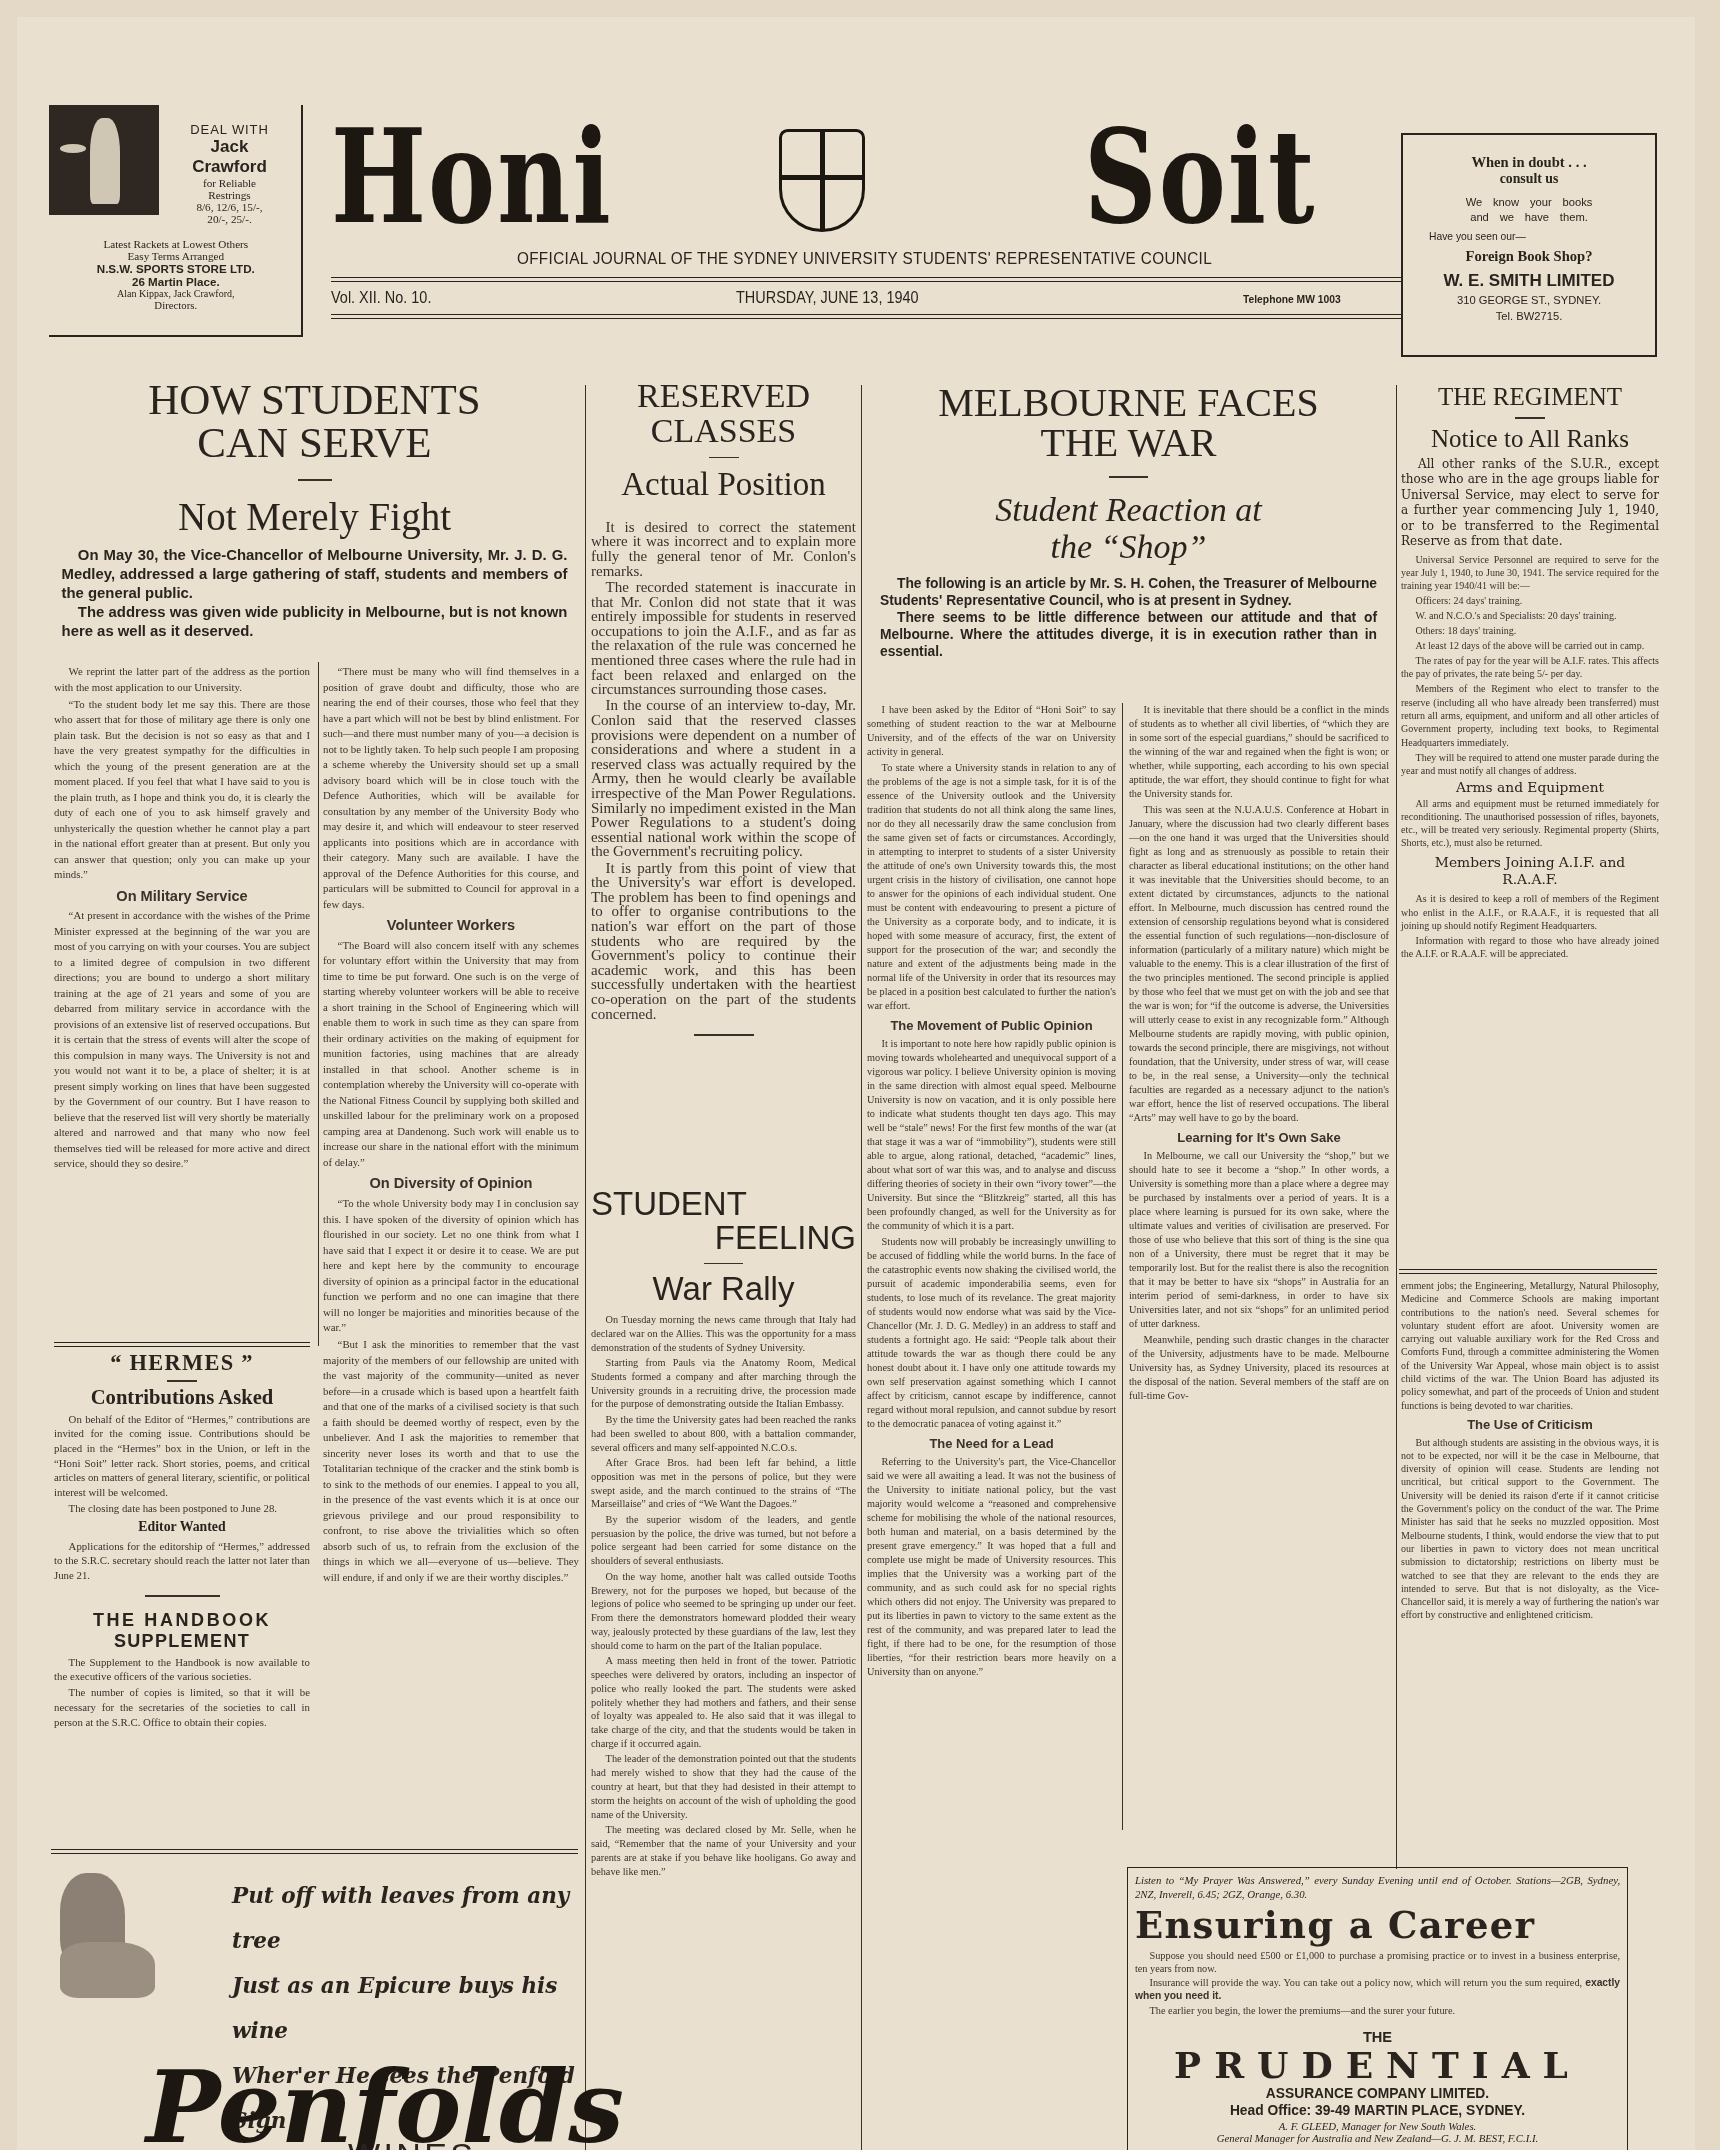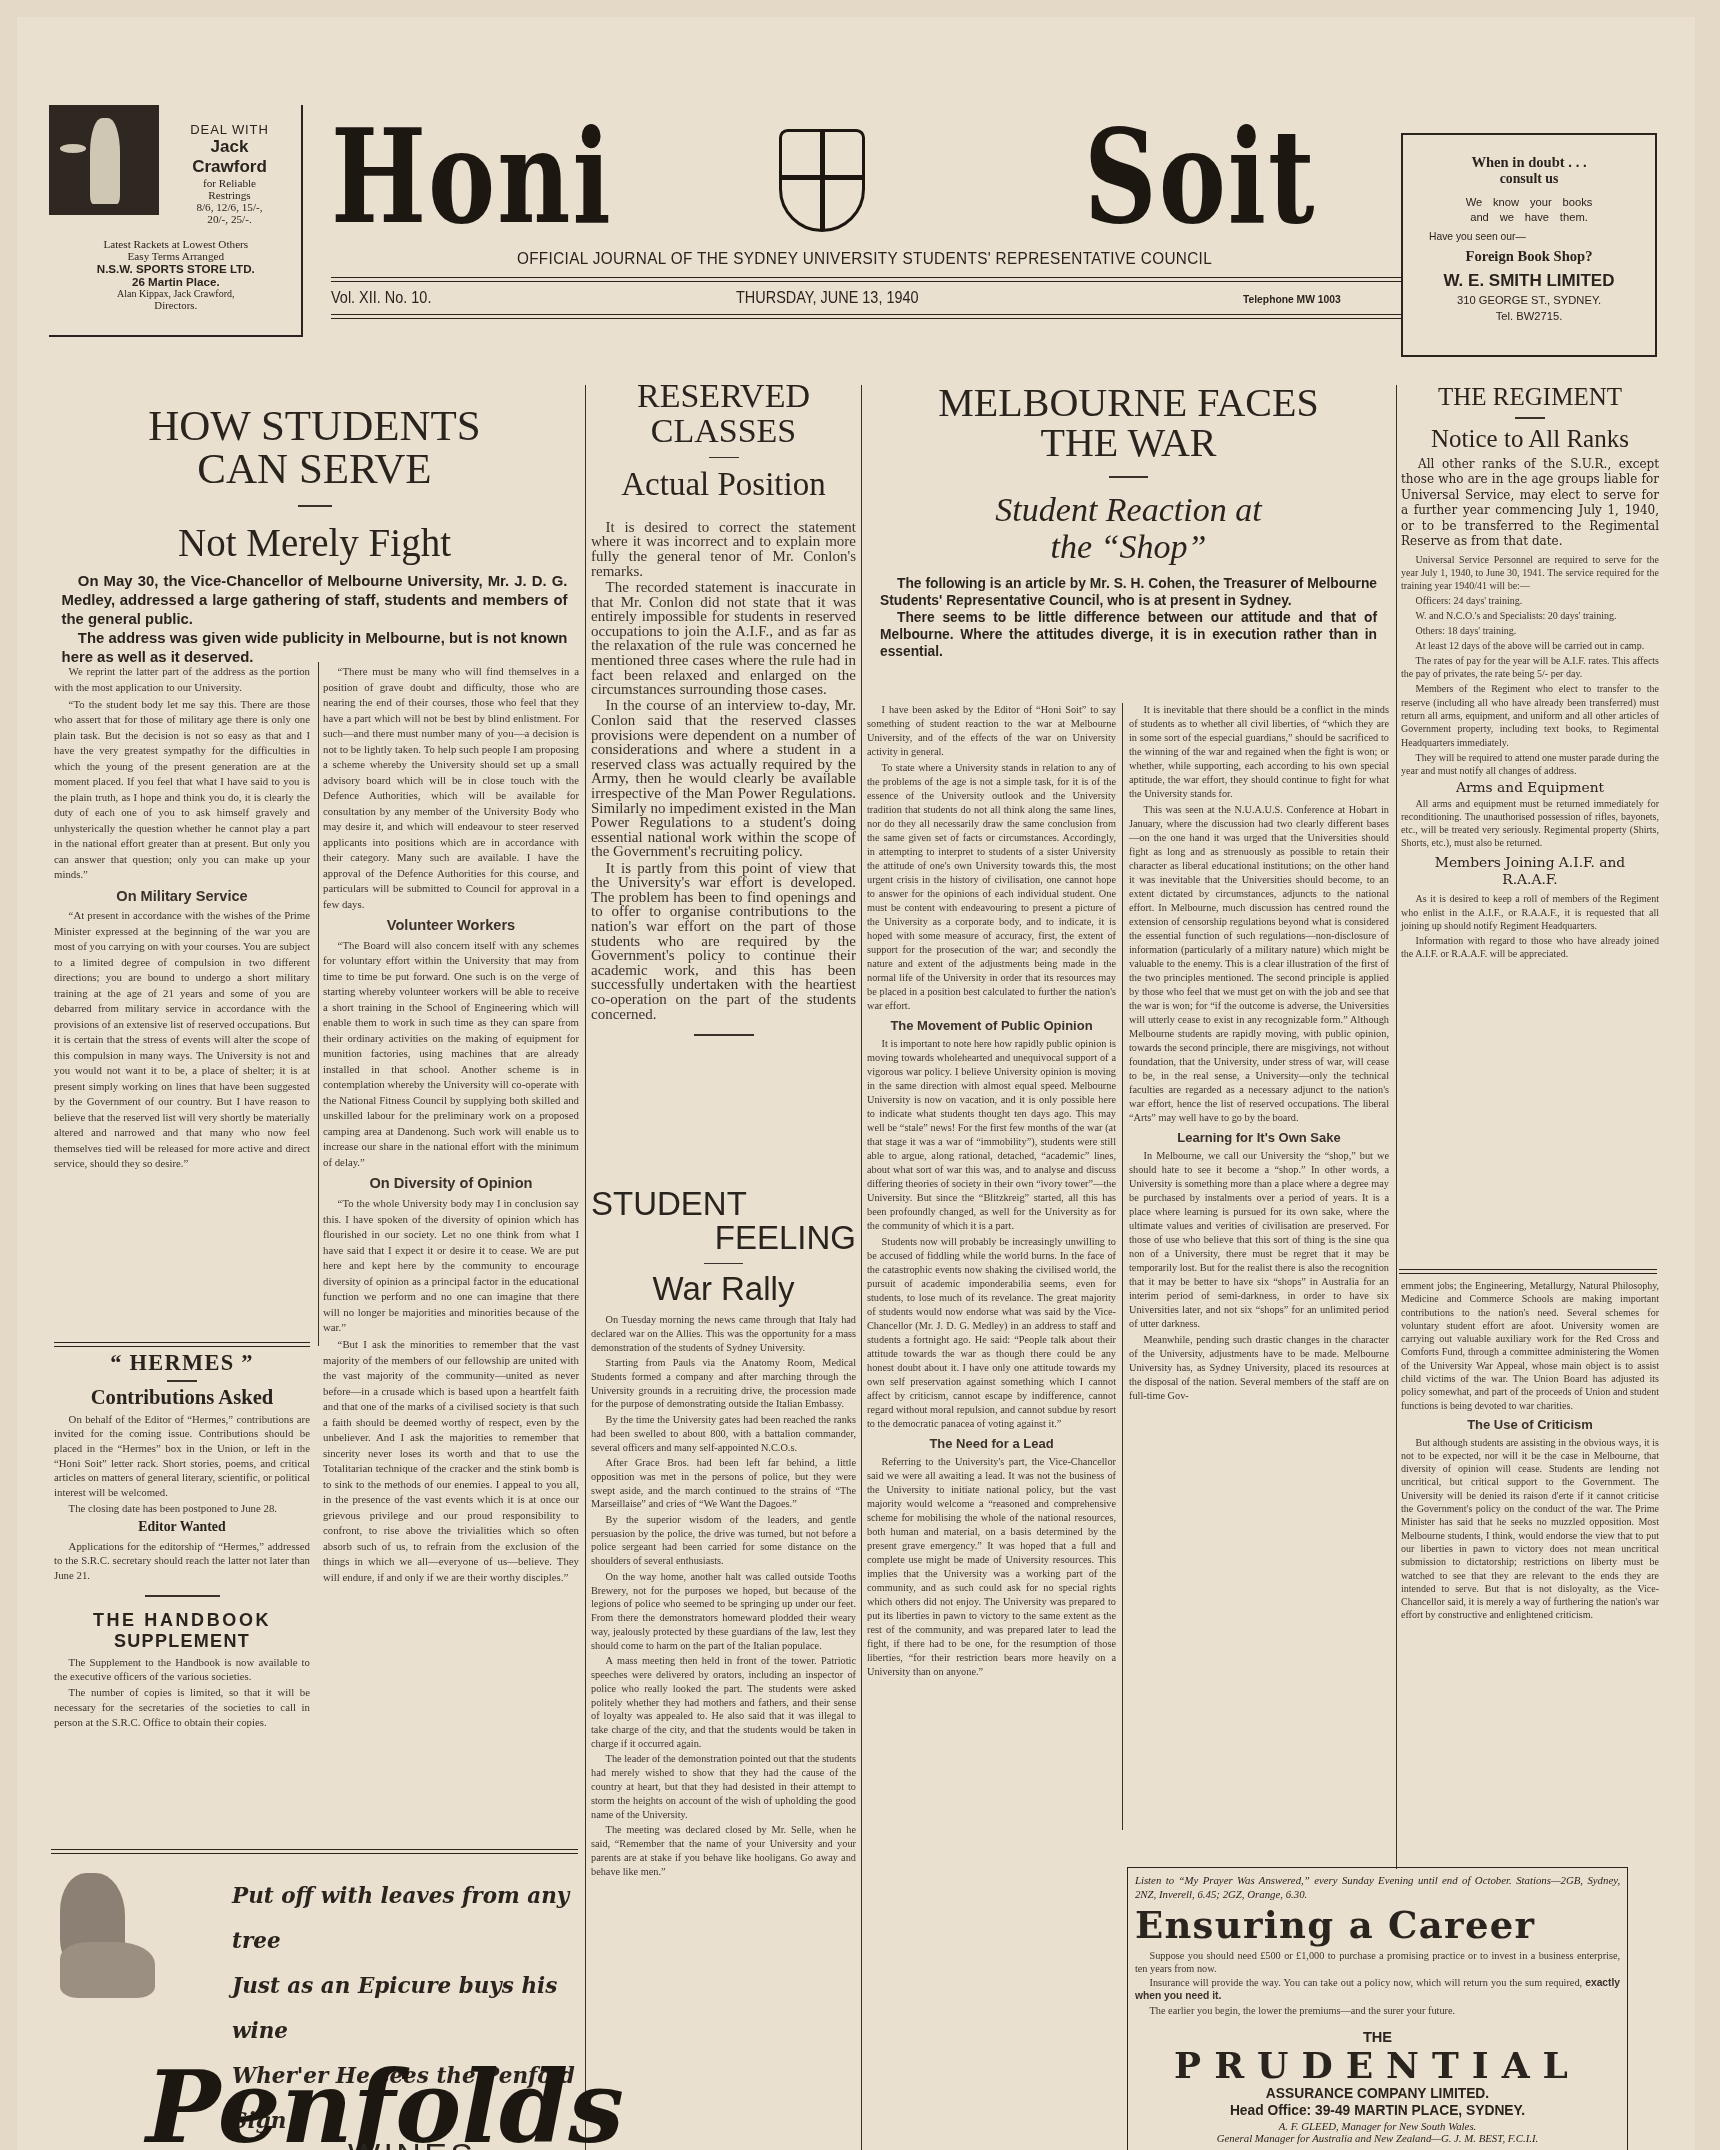--- a/index.html
+++ b/index.html
@@ -78,21 +78,21 @@
     <div style="font-size:14.6px;font-weight:bold;margin:6px 0;">Foreign Book Shop?</div>
     <div class="sans" style="font-size:17px;font-weight:bold;">W. E. SMITH LIMITED</div>
     <div class="sans" style="font-size:11.2px;margin-top:3.4px;">310 GEORGE ST., SYDNEY.</div>
     <div class="sans" style="font-size:11.2px;margin-top:3.4px;">Tel. BW2715.</div>
   </div>
 
   <div class="rule-v" style="left:568px;top:368px;height:1862px;"></div>
   <div class="rule-v" style="left:844px;top:368px;height:1862px;"></div>
   <div class="rule-v" style="left:1379px;top:368px;height:1484px;"></div>
 
-  <div class="abs" style="left:34px;top:361px;width:527px;margin-top:26px;">
+  <div class="abs" style="left:34px;top:361px;width:527px;">
     <div class="ctr" style="font-size:43px;line-height:43px;">HOW STUDENTS</div>
     <div class="ctr" style="font-size:43px;line-height:43px;">CAN SERVE</div>
     <div class="short-rule" style="width:34px;margin:15px auto;"></div>
     <div class="ctr" style="font-size:39px;line-height:41px;">Not Merely Fight</div>
     <div class="lede" style="margin-top:8.6px;font-family:'Liberation Sans',sans-serif;transform:scaleX(0.96);">
       <p>On May 30, the Vice-Chancellor of Melbourne University, Mr. J. D. G. Medley, addressed a large gathering of staff, students and members of the general public.</p>
       <p>The address was given wide publicity in Melbourne, but is not known here as well as it deserved.</p>
     </div>
   </div>
   <div class="rule-v" style="left:301px;top:645px;height:684px;"></div>

